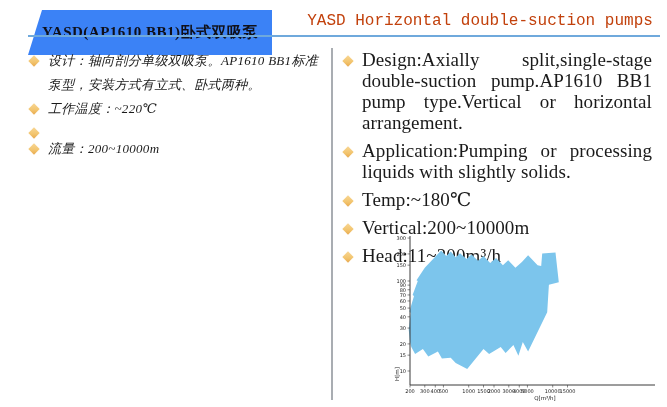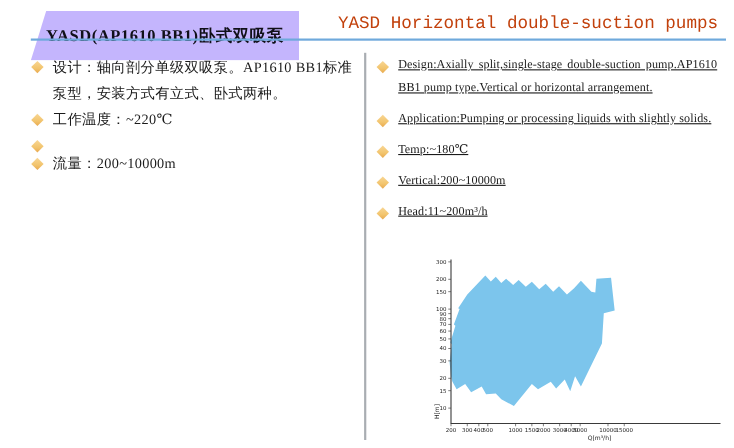--- a/index.html
+++ b/index.html
@@ -4,21 +4,21 @@
 <style>
   html,body{margin:0;padding:0;}
   body{
     width:667px;height:407px;position:relative;background:#ffffff;
     font-family:"Liberation Serif","DejaVu Serif",serif;color:#1a1a1a;
     overflow:hidden;
   }
   
   .banner{
     position:absolute;left:28px;top:10px;width:244px;height:45px;
-    background:#c4b5fd;
+    background:#3b82f6;
     clip-path:polygon(14px 0,100% 0,100% 100%,0 100%);
     display:flex;align-items:center;justify-content:center;
   }
   .banner-title{
     font-weight:bold;font-size:15px;color:#101018;letter-spacing:0.5px;
     white-space:nowrap;
   }
   .title-en{
     position:absolute;left:300px;top:12px;width:360px;text-align:center;
     font-size:16px;color:#c2410c;white-space:nowrap;font-family:Liberation Mono, monospace;
@@ -27,35 +27,35 @@
     position:absolute;left:28px;top:35px;width:632px;height:2px;
     background:#6FA9DC;
   }
   
   .divider{
     position:absolute;left:331px;top:48px;height:352px;width:2px;
     background:#A9ADB2;
   }
   
   .col{position:absolute;top:49px;}
-  .col-left{left:30px;width:300px;}
+  .col-left{left:30px;width:300px;font-style:italic;}
   .col-right{left:344px;width:308px;}
   .spec-item{display:flex;align-items:flex-start;}
   .col-left .spec-item{margin-bottom:0;}
   .col-right .spec-item{margin-bottom:7px;}
   .diamond{
     flex:0 0 auto;width:8px;height:8px;margin:8px 10px 0 0;
     background:linear-gradient(135deg,#F8D694 0%,#F2C46D 60%,#E8A94F 100%);
     transform:rotate(45deg);
   }
   .spec-text{
     font-size:13px;line-height:24px;letter-spacing:0.3px;
   }
   .col-right .spec-text{
-    font-size:11px;line-height:21px;letter-spacing:0.1px;text-align:justify;text-decoration:underline;
+    font-size:19px;line-height:21px;letter-spacing:0.1px;text-align:justify;
   }
   
   .chart-wrap{position:absolute;left:390px;top:230px;width:277px;height:177px;}
   .chart-wrap svg{display:block;width:277px;height:177px;}
 </style>
 </head>
 <body>
 
 <div class="banner">
   <span class="banner-title">YASD(AP1610 BB1)卧式双吸泵</span>

